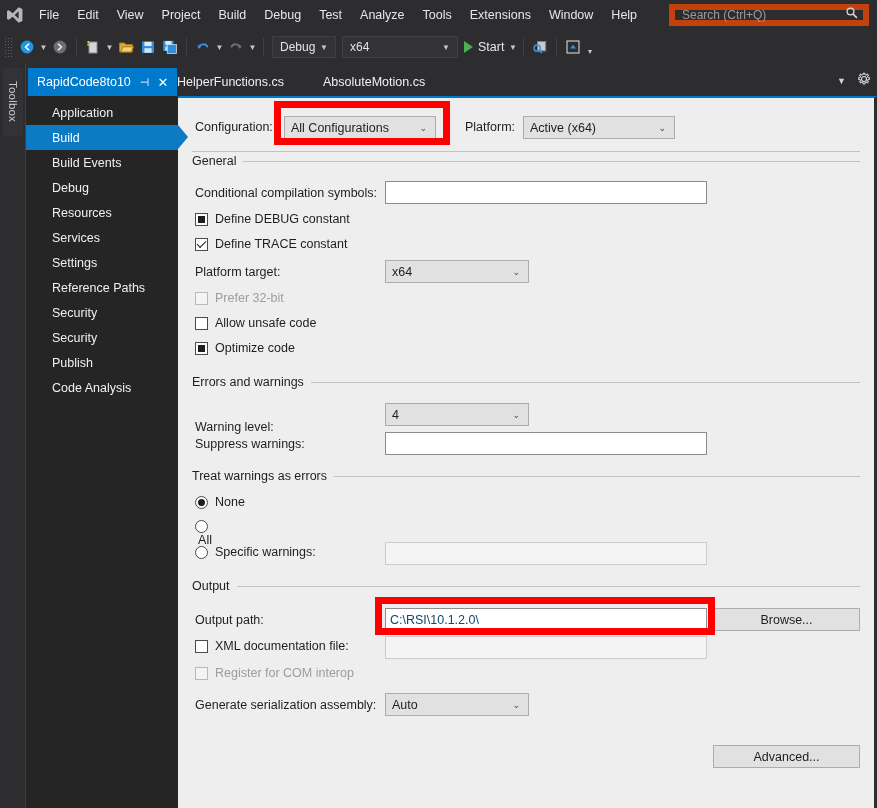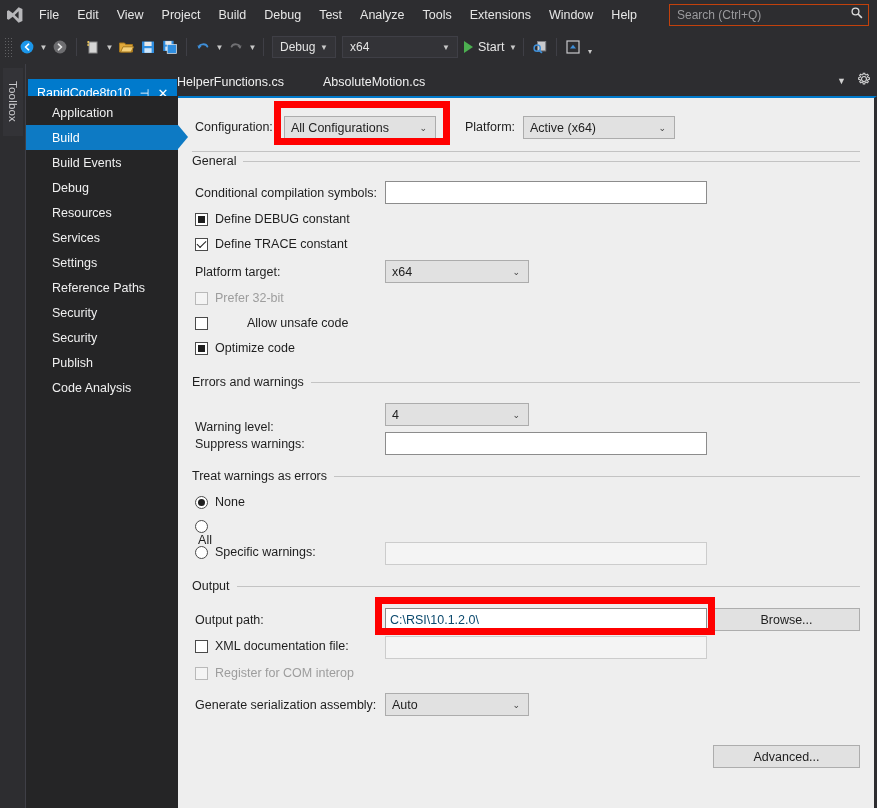--- a/index.html
+++ b/index.html
@@ -22,21 +22,21 @@
   .vs-logo {
     width: 30px; height: 30px; display: flex; align-items: center; justify-content: center;
     color: #cfcfd2;
   }
   .menu-item {
     color: #e6e6e6; font-size: 12.5px; padding: 0 9px; line-height: 30px;
     white-space: nowrap; cursor: default;
   }
   .searchbox {
     position: absolute; right: 8px; top: 4px; width: 200px; height: 22px;
-    background: #2d2d30; border: 1px solid #c2410c; display: flex; align-items: center;
+    background: #2d2d30; border: 6px solid #c2410c; display: flex; align-items: center;
     padding: 0 4px 0 7px;
   }
   .searchbox .ph { color: #9a9a9d; font-size: 12px; flex: 1; }
   .searchbox .mag { color: #d8d8d8; }
 
   
   .toolbar {
     position: absolute; left: 0; top: 30px; width: 877px; height: 34px;
     background: #2d2d30; display: flex; align-items: center; padding-left: 4px;
   }
@@ -70,21 +70,21 @@
 
   
   .tabstrip {
     position: absolute; left: 26px; top: 66px; width: 851px; height: 30px;
     background: #2d2d30;
   }
   .tab {
     position: absolute; top: 2px; height: 28px; display: flex; align-items: center;
     font-size: 12.5px; padding: 0 9px; white-space: nowrap; color: #f0f0f0;
   }
-  .tab.active { background: #007acc; color: #ffffff; margin-top: 11px; }
+  .tab.active { background: #007acc; color: #ffffff; }
   .tab .pin { margin-left: 9px; font-size: 11px; color: #ffffff; }
   .tab .close { margin-left: 8px; font-size: 13px; color: #ffffff; }
   .tab.inactive { color: #f0f0f0; background: transparent; justify-content: center; }
   .tabstrip-right { position: absolute; right: 6px; top: 6px; display: flex; align-items: center; gap: 11px; }
   .tabstrip-right .chev { color: #d0d0d0; font-size: 9px; }
   .tabstrip-right .gear { color: #d6d6d6; }
 
   
   .props-body {
     position: absolute; left: 178px; top: 96px; width: 699px; height: 712px;
@@ -381,21 +381,21 @@
     <div class="combo-light abs" style="left:207px; top:162px; width:144px;">
       <span>x64</span>
       <span class="ca">⌄</span>
     </div>
 
     <div class="cbrow" style="left:17px; top:193px;">
       <span class="cb disabled"></span>
       <span class="cbtext disabled">Prefer 32-bit</span>
     </div>
 
-    <div class="cbrow" style="left:17px; top:218px;gap:32px;">
+    <div class="cbrow" style="left:17px; top:218px;">
       <span class="cb"></span>
       <span class="cbtext">Allow unsafe code</span>
     </div>
 
     <div class="cbrow" style="left:17px; top:243px;">
       <span class="cb indeterminate"></span>
       <span class="cbtext">Optimize code</span>
     </div>
 
     <div class="section" style="left:14px; top:277px; width:668px;">

